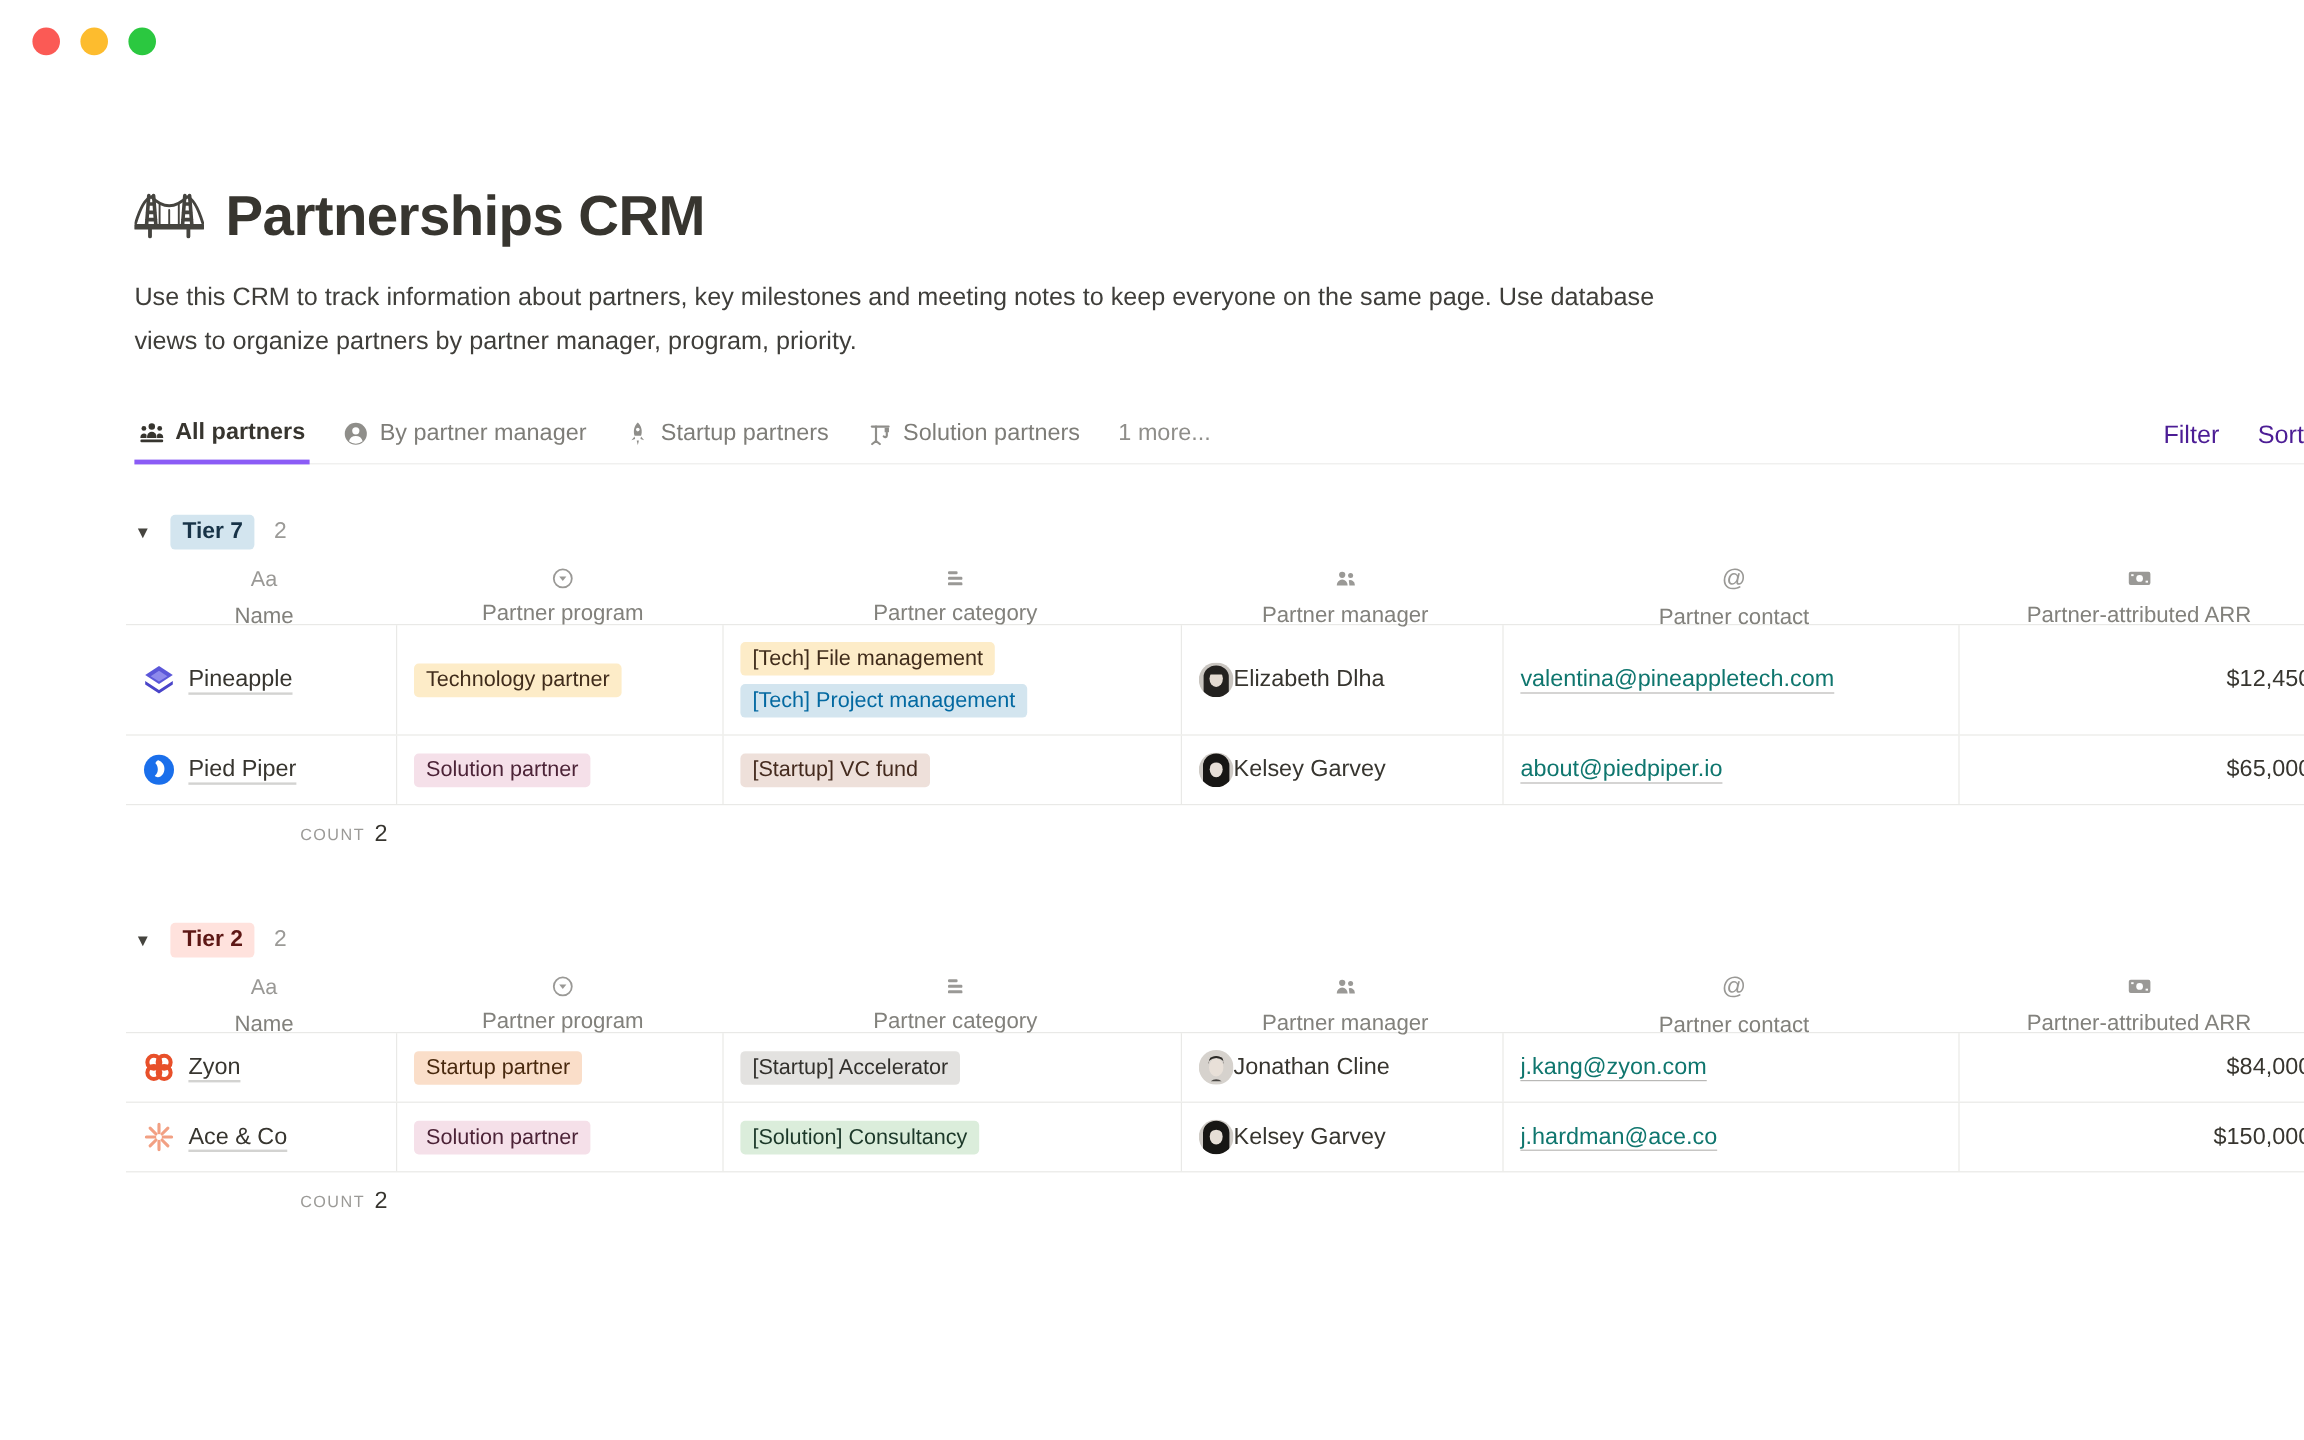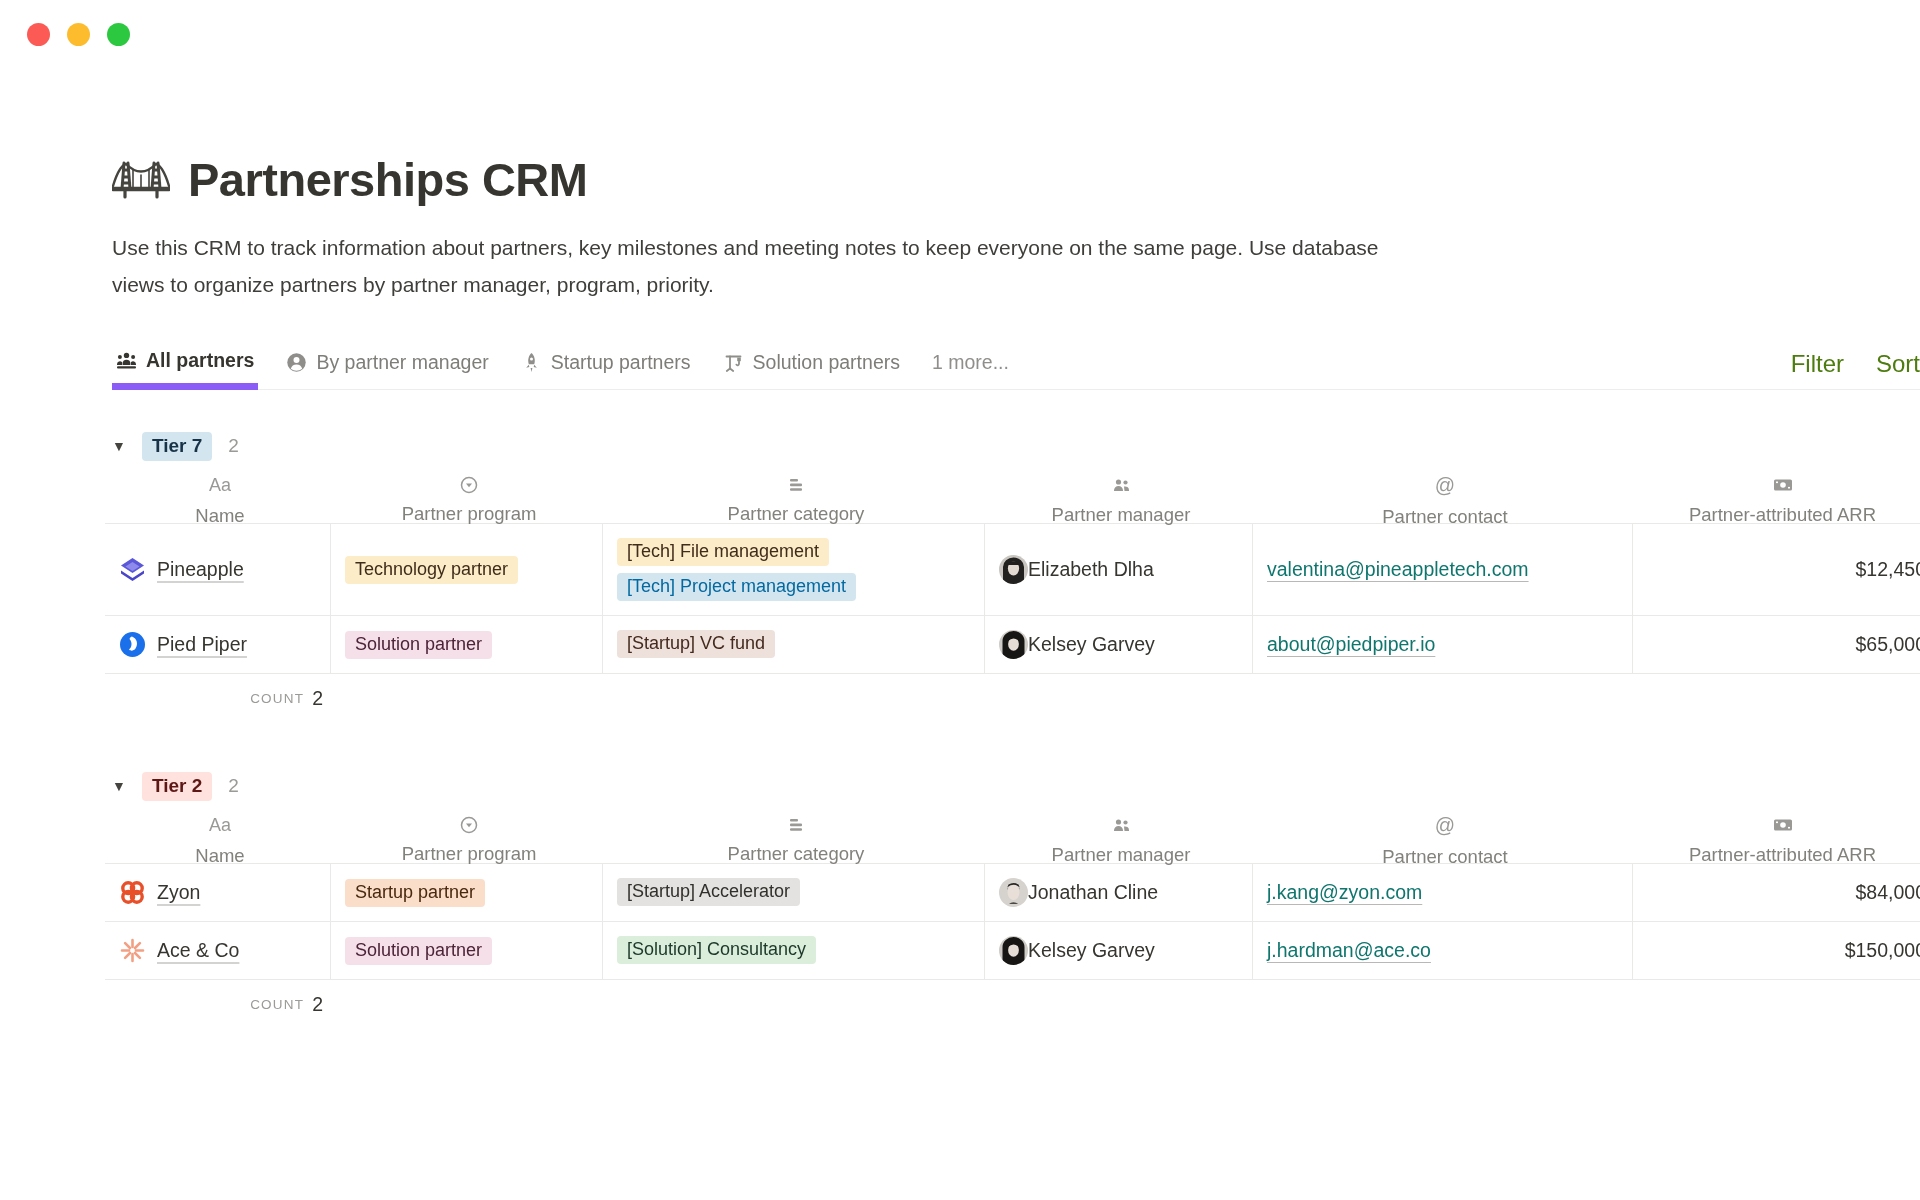--- a/index.html
+++ b/index.html
@@ -19,25 +19,25 @@
   h1 { font-size:47px; font-weight:700; letter-spacing:-0.5px; color:#37352F; }
 
   .desc { margin-top:22px; font-size:21px; line-height:37px; max-width:1310px; color:#3F3E3A; }
 
   
   .tabbar { display:flex; align-items:center; margin-top:36px; border-bottom:1px solid #EDEDEB;
     width:1808px; }
   .tab { display:flex; align-items:center; gap:9px; padding:10px 4px 13px 4px; margin-right:24px;
     font-size:19.5px; color:#7E7D78; cursor:pointer; white-space:nowrap; }
   .tab .ticon { width:21px; height:21px; color:#8F8E8A; display:flex; }
-  .tab.active { color:#37352F; font-weight:700; border-bottom:7px solid #8b5cf6; margin-bottom:-1px; padding-bottom:11px; }
+  .tab.active { color:#37352F; font-weight:700; border-bottom:4px solid #8b5cf6; margin-bottom:-1px; padding-bottom:11px; }
   .tab.active .ticon { color:#37352F; }
   .tab.more { color:#8F8E8A; }
   .tab-actions { margin-left:auto; display:flex; gap:32px; }
-  .tb-action { font-size:24px; color:#4d7c0f; cursor:pointer; }
+  .tb-action { font-size:21px; color:#4c1d95; cursor:pointer; }
 
   
   .group { margin-top:38px; }
   .group.second { margin-top:46px; }
   .group-head { display:flex; align-items:center; height:36px; }
   .toggle { font-size:14px; color:#45443F; width:30px; cursor:pointer; }
   .pill { font-size:19px; font-weight:700; padding:3px 10px 4px; border-radius:4px; }
   .pill.tier1 { background:#D3E5EF; color:#183347; }
   .pill.tier2 { background:#FFE2DD; color:#5D1715; }
   .gcount { margin-left:16px; font-size:19px; color:#9B9A97; }
@@ -50,21 +50,21 @@
   .c-name{ width:226px; } .c-program{ width:272px; } .c-category{ width:382px; }
   .c-manager{ width:268px; } .c-contact{ width:380px; } .c-arr{ width:295px; }
   .th.c-arr { justify-content:flex-start; }
 
   .trow { display:flex; border-bottom:1px solid #E9E9E7; align-items:stretch; }
   .cell { padding:14px 10px 14px 14px; border-right:1px solid #E9E9E7; display:flex; align-items:center; font-size:19.5px; }
   .cell.c-arr { border-right:none; justify-content:flex-end; padding-right:2px; }
   .name-cell { gap:11px; }
   .logo { width:27px; height:27px; flex:0 0 auto; display:flex; }
   .page-link { font-weight:400; color:#37352F; text-decoration:underline; text-decoration-color:rgba(55,53,47,0.22); text-decoration-thickness:1.5px; text-underline-offset:5px; cursor:pointer; }
-  .tagcol { flex-direction:column; align-items:flex-start; justify-content:space-between; gap:7px; }
+  .tagcol { flex-direction:column; align-items:flex-start; justify-content:flex-end; gap:7px; }
   .tag { font-size:18px; padding:3px 10px 4px; border-radius:4px; white-space:nowrap; }
   .tag.yellow { background:#FDECC8; color:#402C1B; }
   .tag.blue   { background:#D3E5EF; color:#0369a1; }
   .tag.pink   { background:#F5E0E9; color:#4C2337; }
   .tag.brown  { background:#EEE0DA; color:#442A1E; }
   .tag.orange { background:#FADEC9; color:#49290E; }
   .tag.gray   { background:#E3E2E0; color:#32302C; }
   .tag.green  { background:#DBEDDB; color:#1C3829; }
   .manager-cell { gap:0; }
   .avatar { width:29px; height:29px; border-radius:50%; overflow:hidden; flex:0 0 auto; }

